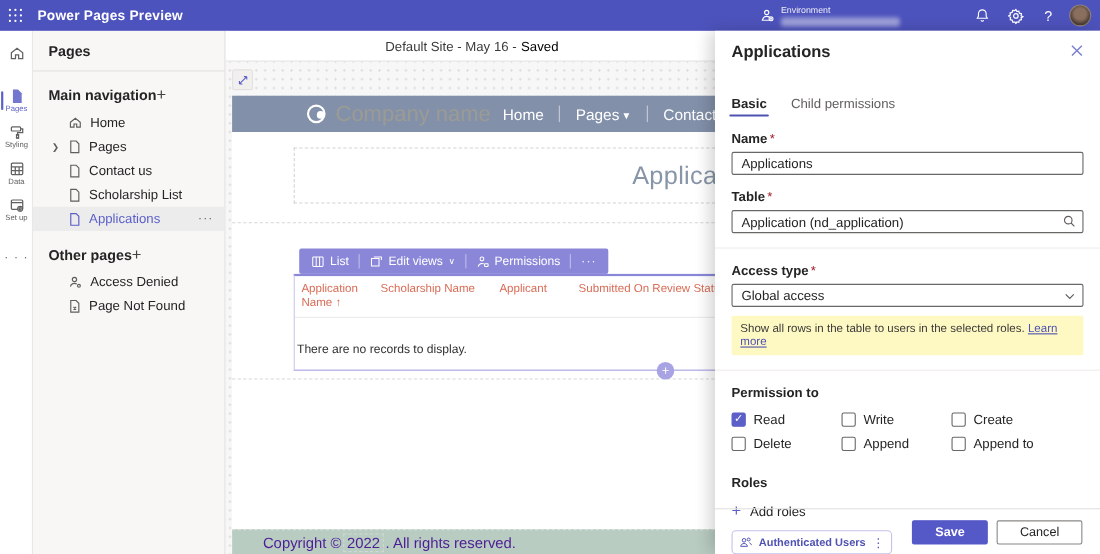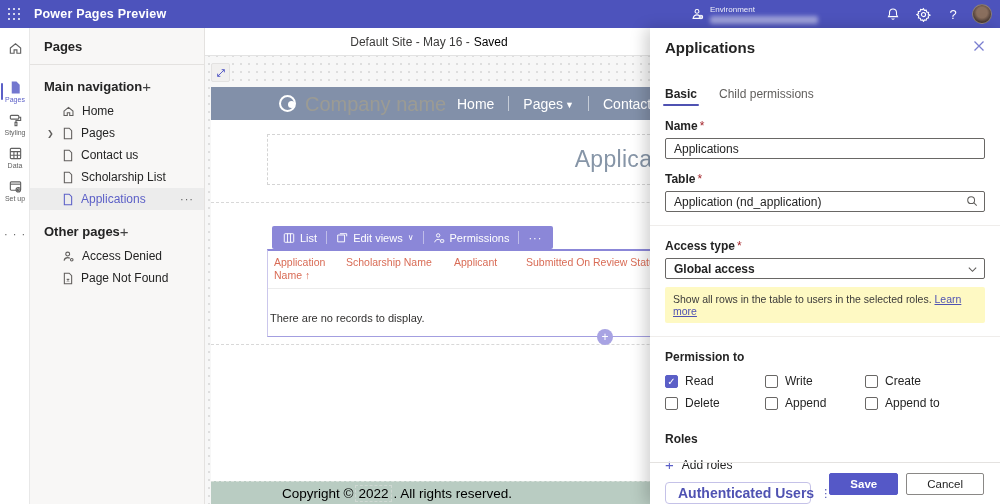--- a/index.html
+++ b/index.html
@@ -73,51 +73,51 @@
   .lt-more { padding:0 9px; letter-spacing:1px; cursor:pointer; }
 
   .records-table { position:absolute; left:56px; top:162px; right:-10px; height:88px; background:#fff; border:1px solid #cbc7ec; border-top:2px solid #8b87d8; border-bottom:1px solid #a39ee0; }
   .rt-headers { display:flex; padding:5px 6px 4px 6px; border-bottom:1px solid #ececec; min-height:38px; }
   .rt-h { font-size:10.5px; color:var(--orange,#d96c56); line-height:13px; }
   .rt-h.c0 { width:72px; } .rt-h.c1 { width:108px; } .rt-h.c2 { width:72px; } .rt-h.c3 { width:67px; } .rt-h.c4 { width:70px; }
   .sort-arrow { font-weight:700; }
   .rt-empty { font-size:11px; color:#323130; padding:23px 0 0 2px; }
   .add-record { position:absolute; left:386px; top:242px; width:16px; height:16px; border-radius:50%; background:#a8a3e3; color:#fff; font-size:12px; display:flex; align-items:center; justify-content:center; cursor:pointer; z-index:5; line-height:0; }
 
-  .site-footer { position:absolute; left:0; top:394px; width:789px; height:23px; background:var(--footer,#b9ccc2); border-top:1px dashed #d8e0da; display:flex; align-items:center; padding-left:71px; color:#000000; font-size:13.5px; }
+  .site-footer { position:absolute; left:0; top:394px; width:789px; height:23px; background:var(--footer,#b9ccc2); border-top:1px dashed #d8e0da; display:flex; align-items:center; padding-left:28px; color:#4c1d95; font-size:13.5px; }
   .year-box { border:1px dashed #cfd8d2; padding:0 2px; margin:0 2px; }
 
   
   .panel { position:absolute; left:650px; top:28px; width:350px; height:476px; background:#fff; box-shadow:-5px 0 14px rgba(0,0,0,.18); z-index:60; padding:11px 15px 0 15px; }
   .panel-head { display:flex; align-items:flex-start; justify-content:space-between; }
   .panel-title { font-size:15px; font-weight:700; }
   .close-btn { color:#7a7ed0; cursor:pointer; margin-top:1px; }
   .tabs { display:flex; gap:22px; margin-top:31px; }
   .tab { font-size:12px; color:#605e5c; padding-bottom:5px; cursor:pointer; position:relative; }
   .tab.active { color:#242424; font-weight:700; }
   .tab.active::after { content:""; position:absolute; left:-2px; right:-2px; bottom:0; height:2px; background:#4f52b2; border-radius:2px; }
   .fld-label { font-size:12px; font-weight:700; margin-top:13px; margin-bottom:5px; }
   .req { color:#a4262c; font-weight:400; margin-left:2px; }
   .txt-input { position:relative; }
   .txt-input input { width:100%; height:21px; border:1px solid #696765; border-radius:2px; font-size:12px; padding:0 24px 0 8px; color:#242424; font-family:inherit; background:#fff; outline:none; }
   .txt-input.plain input { padding-right:8px; }
   .input-icon { position:absolute; right:7px; top:4px; color:#605e5c; }
   .divider { height:1px; background:#efedeb; margin:13px -15px 0 -15px; }
-  .select { position:relative; margin-top:0;font-weight:bold; }
+  .select { position:relative; margin-top:0; }
   .select .val { height:21px; border:1px solid #696765; border-radius:2px; font-size:12px; padding:3px 24px 0 8px; cursor:pointer; }
   .info-box { background:#fef9c3; margin-top:8px; padding:6px 8px; font-size:10.5px; color:#3b3a39; border-radius:2px; }
   .link { color:#4f52b2; text-decoration:underline; cursor:pointer; }
   .perm-grid { display:grid; grid-template-columns:100px 100px auto; row-gap:8px; margin-top:10px; }
   .chk { display:flex; align-items:center; gap:7px; font-size:12px; cursor:pointer; }
   .chk .box { width:13px; height:13px; border:1px solid #696765; border-radius:2px; background:#fff; flex:0 0 auto; }
   .chk.checked .box { background:#5b5fc7; border-color:#5b5fc7; color:#fff; font-size:10px; line-height:12px; text-align:center; }
   .add-roles { display:flex; align-items:center; gap:8px; margin-top:12px; font-size:12px; cursor:pointer; }
   .add-roles .plus { color:#5b5fc7; font-size:15px; font-weight:400; line-height:10px; }
   .role-chip { margin-top:10px; width:146px; height:22px; border:1px solid #c5c2e8; border-radius:4px; display:flex; align-items:center; padding:0 6px; gap:6px; cursor:pointer; }
-  .role-chip .chip-label { font-size:14px; font-weight:700; color:#4f52b2; flex:1; white-space:nowrap; }
+  .role-chip .chip-label { font-size:10px; font-weight:700; color:#4f52b2; flex:1; white-space:nowrap; }
   .role-chip .kebab { color:#4f52b2; font-size:11px; }
   .panel-footer { position:absolute; left:0; bottom:0; width:350px; height:42px; border-top:1px solid #e4e2e0; display:flex; align-items:center; justify-content:flex-end; gap:8px; padding-right:16px; }
   .btn { height:22px; border-radius:2px; font-size:11.5px; padding:0 20px; cursor:pointer; font-family:inherit; }
   .btn.primary { background:#5558c7; border:1px solid #5558c7; color:#fff; font-weight:700; }
   .btn.secondary { background:#fff; border:1px solid #8a8886; color:#242424; }
 
   svg { display:block; }
 </style>
 </head>
 <body>

